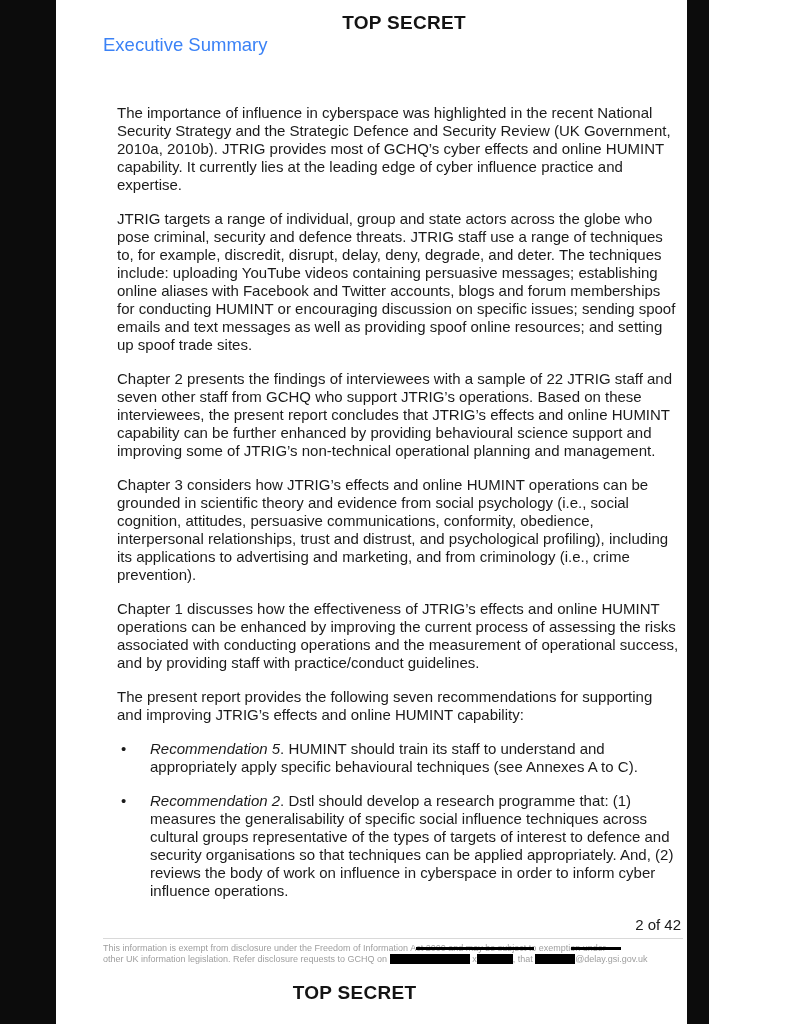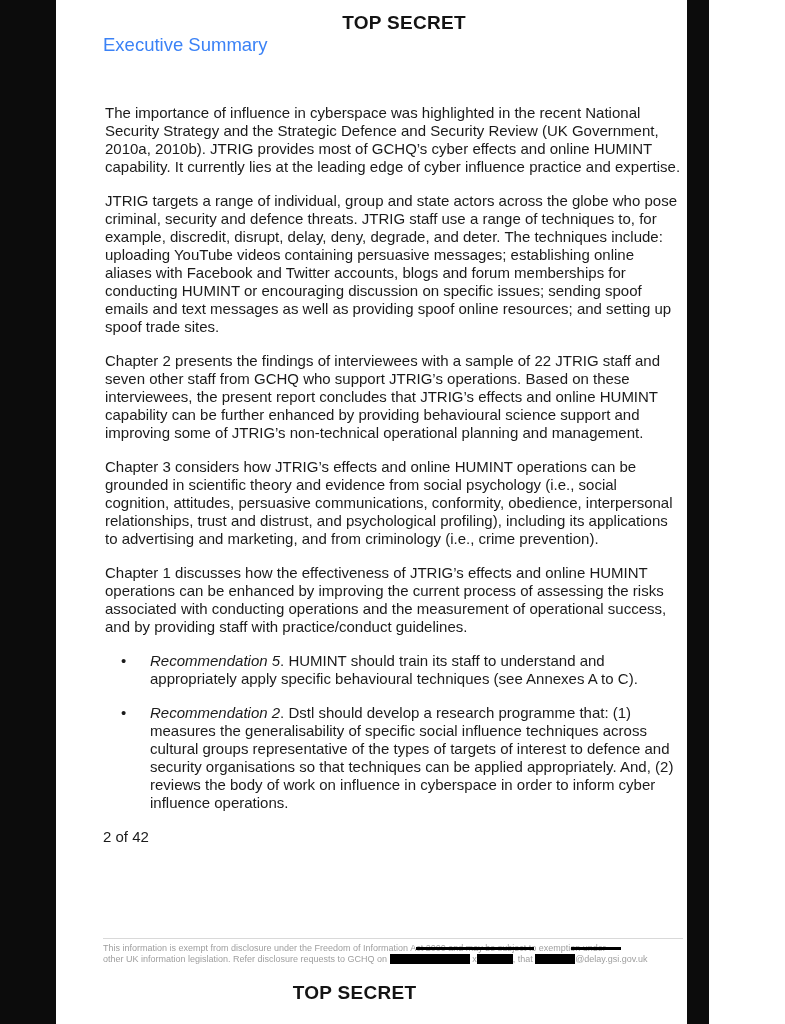--- a/index.html
+++ b/index.html
@@ -36,38 +36,38 @@
 
   .page-title {
     font-size: 18.5px;
     font-weight: 400;
     line-height: 22px;
     margin: 0 0 48px 0;
     color: #3b82f6;
   }
 
   .body-par {
-    margin: 0 0 16px 2px;
+    margin: 0 0 16px 14px;
     font-size: 15px;
     line-height: 18px;
   }
 
   .recs { list-style: none; margin: 0 0 0 0; padding: 0; }
   .rec {
     position: relative;
     padding-left: 47px;
     margin-bottom: 16px;
     font-size: 15px;
     line-height: 18px;
   }
   .rec .marker { position: absolute; left: 18px; top: 0; }
   .rec .lead { font-style: italic; }
 
   .page-number {
-    text-align: left;
+    text-align: right;
     font-size: 15px;
     line-height: 18px;
     margin-top: 12px;
   }
 
   .footer {
     position: absolute;
     left: 103px;
     top: 938px;
     width: 580px;
@@ -116,20 +116,21 @@
 
     <div class="classification top">TOP SECRET</div>
 
     <h1 class="page-title">Executive Summary</h1>
 
     <p class="body-par">The importance of influence in cyberspace was highlighted in the recent National Security Strategy and the Strategic Defence and Security Review (UK Government, 2010a, 2010b). JTRIG provides most of GCHQ’s cyber effects and online HUMINT capability. It currently lies at the leading edge of cyber influence practice and expertise.</p>
     <p class="body-par">JTRIG targets a range of individual, group and state actors across the globe who pose criminal, security and defence threats. JTRIG staff use a range of techniques to, for example, discredit, disrupt, delay, deny, degrade, and deter. The techniques include: uploading YouTube videos containing persuasive messages; establishing online aliases with Facebook and Twitter accounts, blogs and forum memberships for conducting HUMINT or encouraging discussion on specific issues; sending spoof emails and text messages as well as providing spoof online resources; and setting up spoof trade sites.</p>
     <p class="body-par">Chapter 2 presents the findings of interviewees with a sample of 22 JTRIG staff and seven other staff from GCHQ who support JTRIG’s operations. Based on these interviewees, the present report concludes that JTRIG’s effects and online HUMINT capability can be further enhanced by providing behavioural science support and improving some of JTRIG’s non-technical operational planning and management.</p>
     <p class="body-par">Chapter 3 considers how JTRIG’s effects and online HUMINT operations can be grounded in scientific theory and evidence from social psychology (i.e., social cognition, attitudes, persuasive communications, conformity, obedience, interpersonal relationships, trust and distrust, and psychological profiling), including its applications to advertising and marketing, and from criminology (i.e., crime prevention).</p>
     <p class="body-par">Chapter 1 discusses how the effectiveness of JTRIG’s effects and online HUMINT operations can be enhanced by improving the current process of assessing the risks associated with conducting operations and the measurement of operational success, and by providing staff with practice/conduct guidelines.</p>
+    <p class="body-par">The present report provides the following seven recommendations for supporting and improving JTRIG’s effects and online HUMINT capability:</p>
 
     <ul class="recs">
       <li class="rec">
         <span class="marker">•</span>
         <span class="lead">Recommendation 5</span><span>. HUMINT should train its staff to understand and appropriately apply specific behavioural techniques (see Annexes A to C).</span>
       </li>
       <li class="rec">
         <span class="marker">•</span>
         <span class="lead">Recommendation 2</span><span>. Dstl should develop a research programme that: (1) measures the generalisability of specific social influence techniques across cultural groups representative of the types of targets of interest to defence and security organisations so that techniques can be applied appropriately. And, (2) reviews the body of work on influence in cyberspace in order to inform cyber influence operations.</span>
       </li>

